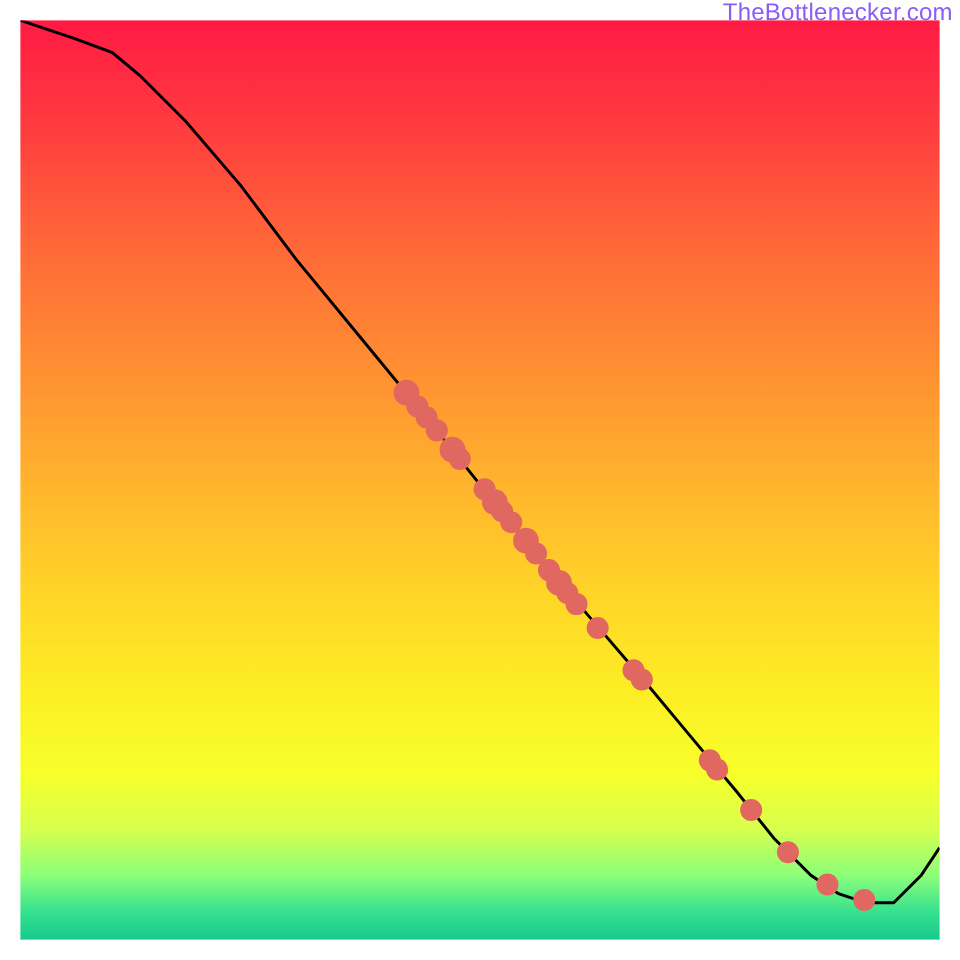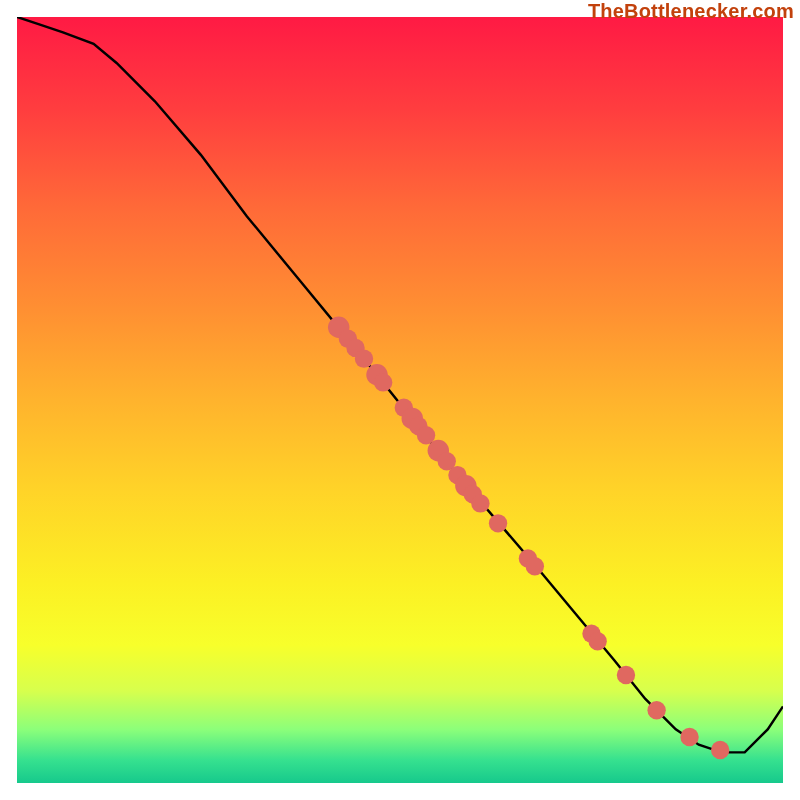--- a/index.html
+++ b/index.html
@@ -43,23 +43,23 @@
     );
   }
   .svg-layer {
     position: absolute;
     inset: 0;
   }
   .attribution {
     position: absolute;
     top: 0;
     right: 6px;
-    color: #c2410c;
+    color: #8b5cf6;
     font-size: 20px;
-    font-weight: 700;
+    font-weight: 400;
     letter-spacing: 0.2px;
   }
 </style>
 </head>
 <body>
 
 <div class="stage">
   <div class="plot">
     <div class="gradient-bg"></div>
     <svg class="svg-layer" viewBox="0 0 100 100" preserveAspectRatio="none">

